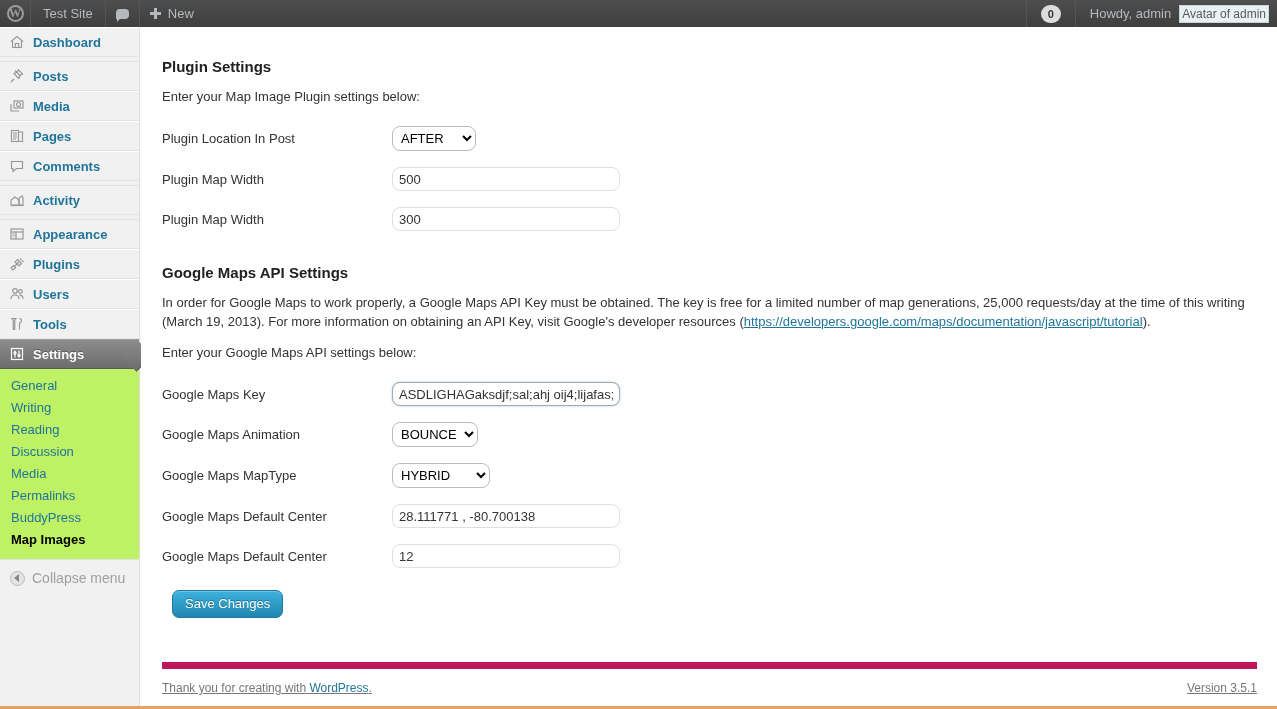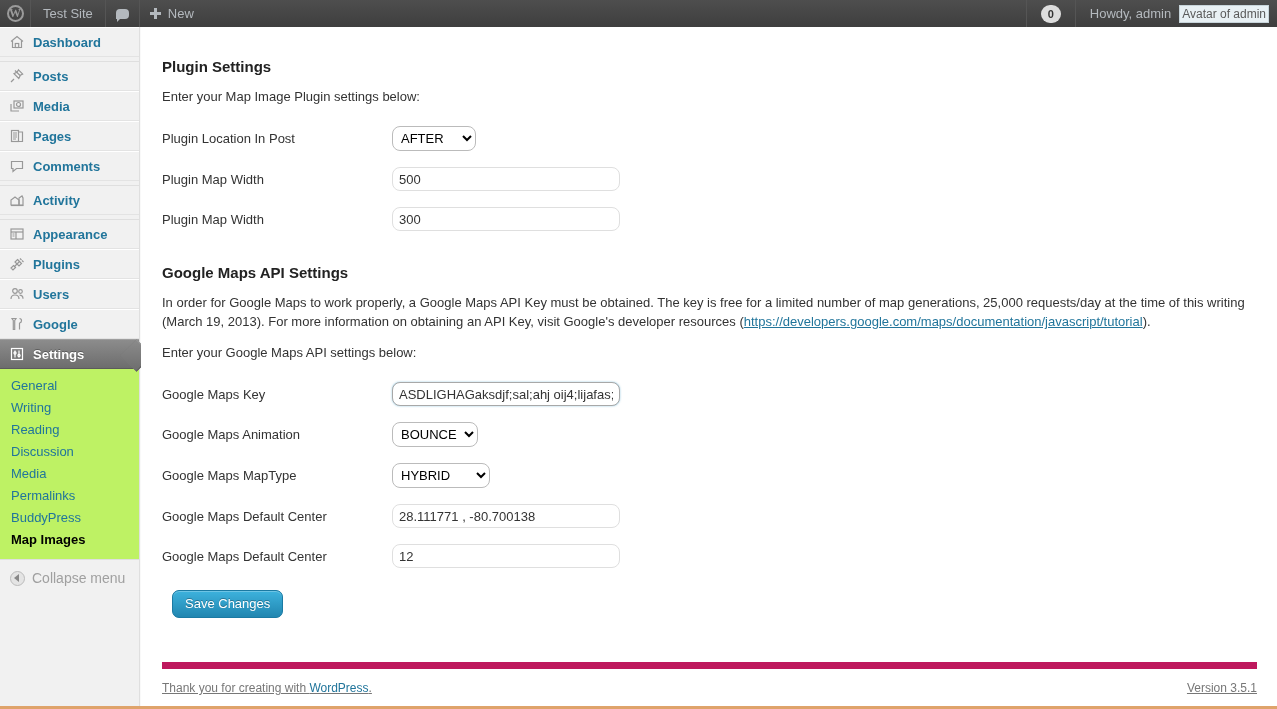--- a/index.html
+++ b/index.html
@@ -400,21 +400,21 @@
         <span class="menu-label">Users</span>
       </a>
       <a class="menu-item">
         <span class="menu-icon">
           <svg width="16" height="16" viewBox="0 0 16 16" fill="none" stroke="#7b7b7b" stroke-width="1.2">
             <path d="M3 2.5h4l-1.3 2v9h-1.4v-9z"></path>
             <path d="M10.5 2.5c1.3 0 2 1 2 2.2s-.7 2-2 2.2"></path>
             <path d="M10.5 6.9v6.6"></path>
           </svg>
         </span>
-        <span class="menu-label">Google</span>
+        <span class="menu-label">Tools</span>
       </a>
       <a class="menu-item current">
         <span class="menu-icon">
           <svg width="16" height="16" viewBox="0 0 16 16" fill="none" stroke="#ffffff" stroke-width="1.2">
             <rect x="2.5" y="2.5" width="11" height="11"></rect>
             <path d="M6 4.5v7M10 4.5v7"></path>
             <circle cx="6" cy="7" r="1.1"></circle>
             <circle cx="10" cy="9.5" r="1.1"></circle>
           </svg>
         </span>

